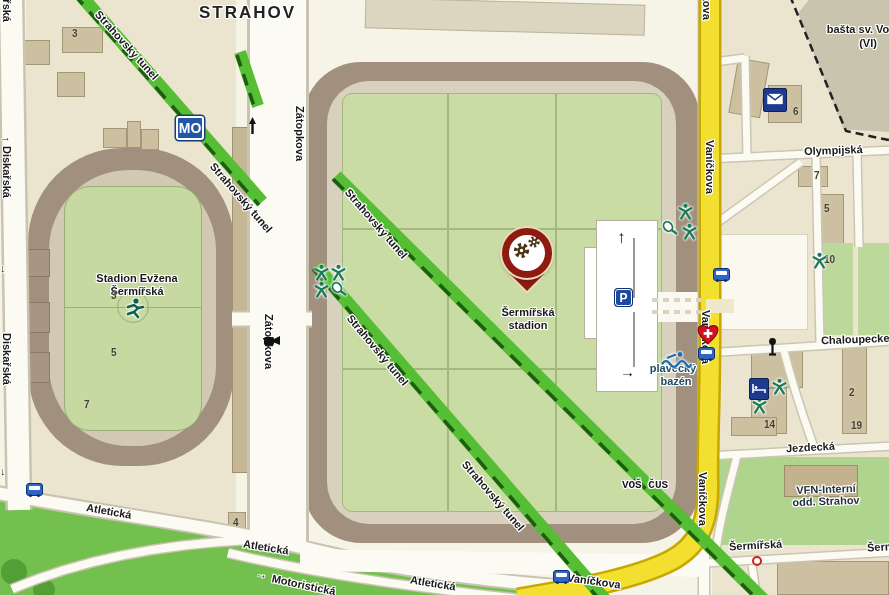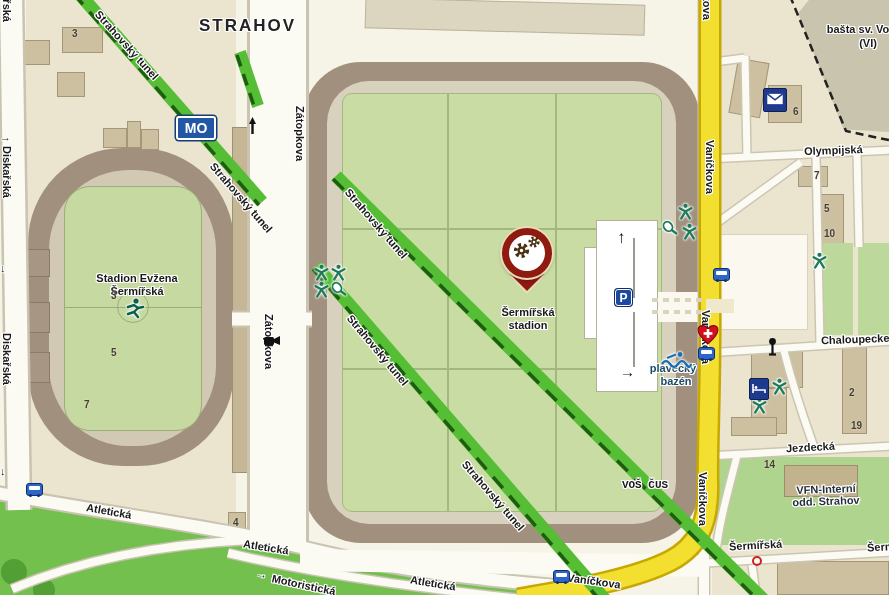--- a/index.html
+++ b/index.html
@@ -19,21 +19,21 @@
   .big{font-size:17px;letter-spacing:2px;color:#222;}
   .num{position:absolute;font-weight:bold;font-size:10px;color:#40engage3a;color:#443f35;
        text-shadow:0 0 2px #efe9d5;font-family:"Liberation Sans",sans-serif;}
   .teal{filter:drop-shadow(0 0 1px #fff) drop-shadow(0 0 1px #fff);}
   .icon{position:absolute;}
   .bus{position:absolute;width:17px;height:13px;background:#2E66C8;border:1.5px solid #0E2F6E;border-radius:3px;}
   .bus::before{content:"";position:absolute;left:2px;right:2px;top:1.5px;height:4px;background:#fff;border-radius:1px;}
   .bus::after{content:"";position:absolute;bottom:-2px;left:2px;width:3px;height:3px;background:#0E2F6E;border-radius:50%;box-shadow:8px 0 0 #0E2F6E;}
   .sign{position:absolute;display:flex;align-items:center;justify-content:center;
         background:#2157A5;color:#fff;font-weight:bold;border-radius:3px;}
-  .mo{width:40px;height:24px;border:2px solid #fff;box-shadow:0 0 0 1.5px #163c74;font-size:14px;}
+  .mo{width:28px;height:24px;border:2px solid #fff;box-shadow:0 0 0 1.5px #163c74;font-size:14px;}
   .pp{width:17px;height:17px;border:1.5px solid #fff;box-shadow:0 0 0 1px #12306c;font-size:12px;background:#1C4AA0;}
   .redring{position:absolute;width:10px;height:10px;border:2px solid #CC2222;border-radius:50%;}
   .pin{position:absolute;left:502px;top:228px;width:50px;height:72px;z-index:30;}
   .pin-tip{position:absolute;top:34px;left:13px;width:24px;height:24px;background:#8E1A10;
            transform:rotate(45deg);box-shadow:2px 2px 0 0 #EADCBA;}
   .pin-circle{position:absolute;top:0;left:0;width:50px;height:50px;border-radius:50%;background:#fff;
               border:7px solid #8E1A10;box-shadow:0 0 0 2px #EADCBA,0 2px 4px rgba(0,0,0,.35);}
   .arrowglyph{position:absolute;font-weight:bold;color:#111;font-size:14px;
               text-shadow:0 0 2px #fff;}
   .gridline{position:absolute;background:#A3B77F;}
@@ -172,21 +172,21 @@
       <path d="M237,55 L255,109" stroke="#1E5D10" stroke-width="3.5" stroke-dasharray="12 8"></path>
       <path d="M336,176 L782,618" stroke="#55BE35" stroke-width="13"></path>
       <path d="M333,179 L779,621" stroke="#1E5D10" stroke-width="3.5" stroke-dasharray="15 10"></path>
       <path d="M316,266 L614,610" stroke="#55BE35" stroke-width="13"></path>
       <path d="M313,269 L611,613" stroke="#1E5D10" stroke-width="3.5" stroke-dasharray="15 10"></path>
     </g>
   </svg>
 
   <div class="layer">
 
-    <span class="lbl big" style="left:199px;top:16px;">STRAHOV</span>
+    <span class="lbl big" style="left:199px;top:3px;">STRAHOV</span>
 
     <span class="lbl v" style="left:0px;top:-30px;">Diskařská</span>
     <span class="lbl" style="left:0px;top:131px;">→</span>
     <span class="lbl v" style="left:0px;top:146px;">Diskařská</span>
     <span class="lbl" style="left:0px;top:262px;">↓</span>
     <span class="lbl v" style="left:0px;top:333px;">Diskařská</span>
     <span class="lbl" style="left:0px;top:465px;">↓</span>
 
     <span class="lbl v" style="left:293px;top:106px;">Zátopkova</span>
     <span class="lbl v" style="left:262px;top:314px;">Zátopkova</span>
@@ -229,24 +229,24 @@
 
     <div id="nums">
         <span class="num" style="left: 72px; top: 28px;">3</span>
         <span class="num" style="left: 111px; top: 290px;">3</span>
         <span class="num" style="left: 111px; top: 347px;">5</span>
         <span class="num" style="left: 84px; top: 399px;">7</span>
         <span class="num" style="left: 233px; top: 517px;">4</span>
         <span class="num" style="left: 793px; top: 106px;">6</span>
         <span class="num" style="left: 814px; top: 170px;">7</span>
         <span class="num" style="left: 824px; top: 203px;">5</span>
-        <span class="num" style="left: 824px; top: 228px;">10</span>
+        <span class="num" style="left: 824px; top: 254px;">10</span>
         <span class="num" style="left: 758px; top: 389px;">1</span>
         <span class="num" style="left: 849px; top: 387px;">2</span>
-        <span class="num" style="left: 764px; top: 419px; margin-top: 40px;">14</span>
+        <span class="num" style="left: 764px; top: 419px;">14</span>
         <span class="num" style="left: 851px; top: 420px;">19</span>
       </div>
 
     <div class="sign mo" style="left:176px;top:116px;">MO</div>
     <div class="sign pp" style="left:615px;top:289px;">P</div>
     <span class="arrowglyph" style="left:617px;top:228px;font-size:17px;">↑</span>
     <span class="arrowglyph" style="left:620px;top:363px;font-size:15px;">→</span>
 
     <div class="bus" style="left:713px;top:268px;"></div>
     <div class="bus" style="left:698px;top:347px;"></div>

